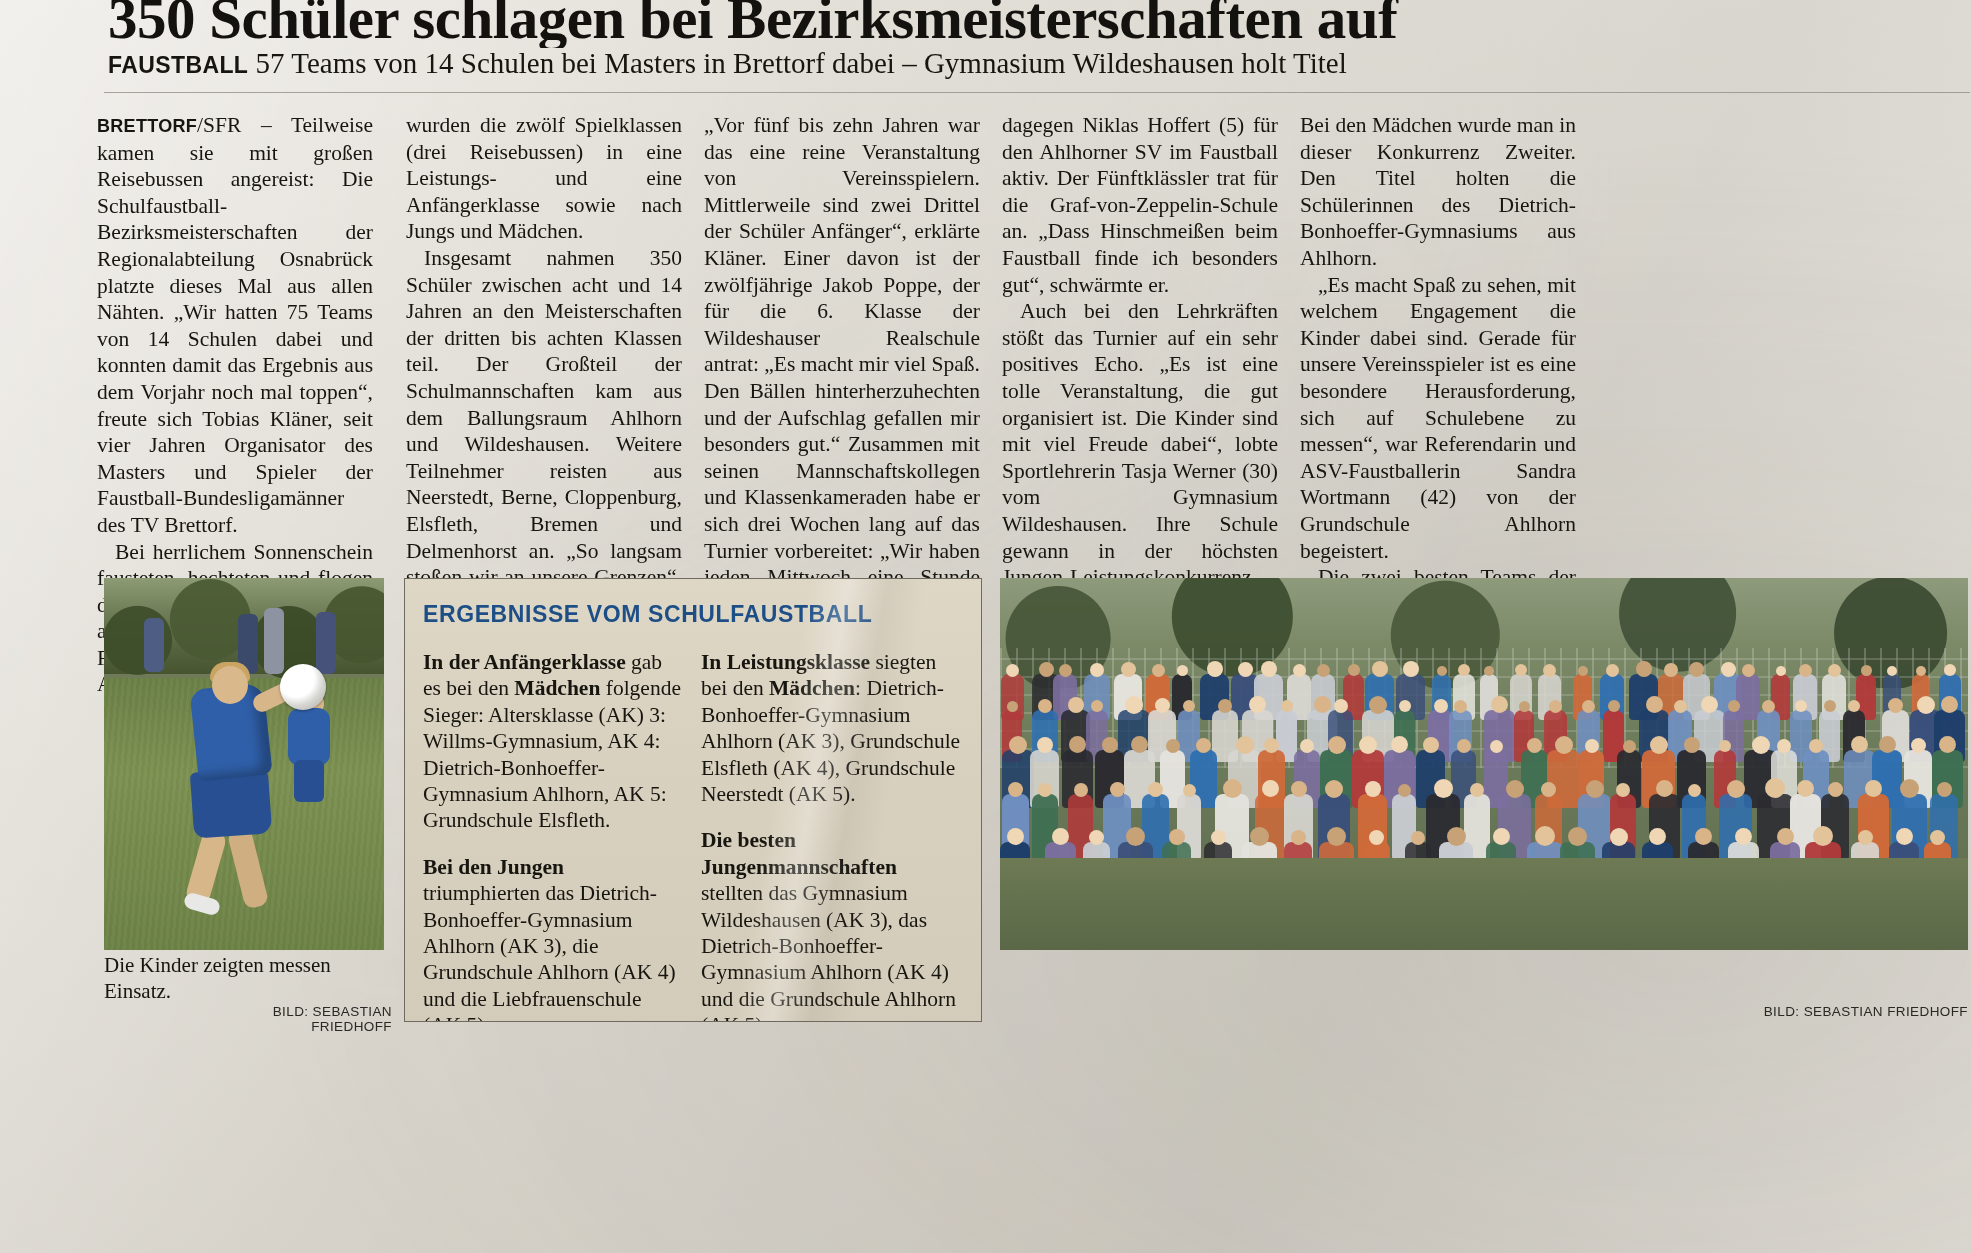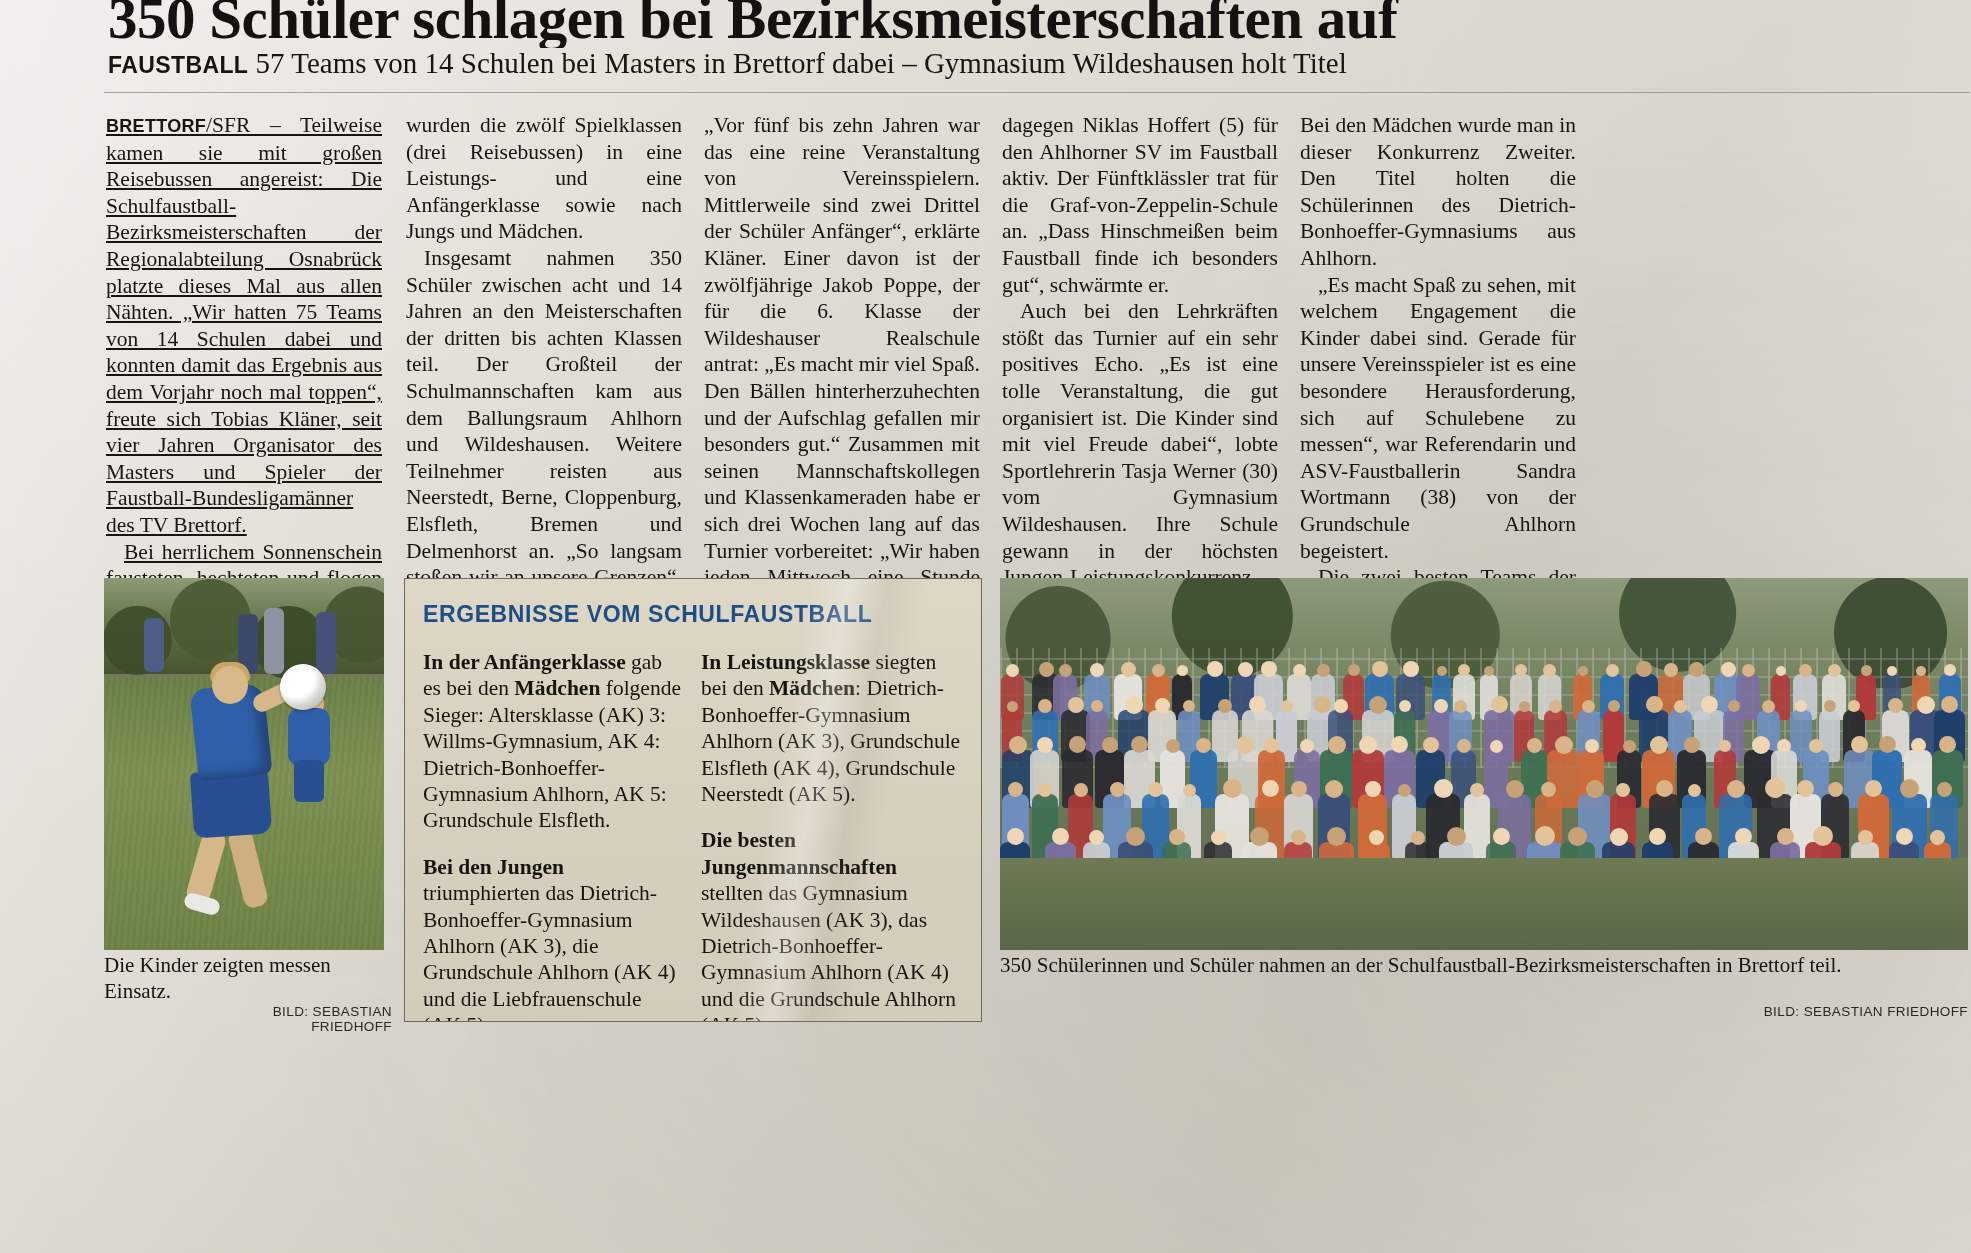--- a/index.html
+++ b/index.html
@@ -86,21 +86,21 @@
     color: #17150f;
   }
   .col p { margin: 0; text-indent: 18px; }
   .col p.first { text-indent: 0; }
   .col .dateline {
     font-family: "Liberation Sans", sans-serif;
     font-weight: bold;
     font-size: 18px;
     letter-spacing: .3px;
   }
-  #col1 { left: 106px; width: 276px; text-decoration: underline; }
+  #col1 { left: 97px; width: 276px; }
   #col2 { left: 406px; width: 276px; }
   #col3 { left: 704px; width: 276px; }
   #col4 { left: 1002px; width: 276px; }
   #col5 { left: 1300px; width: 276px; }
 
   
   .photo {
     position: absolute;
     overflow: hidden;
     background: #6f7a58;
@@ -304,21 +304,21 @@
     <p>Bereits seit einem Jahr ist</p>
   </div>
 
   <div class="col" id="col4">
     <p class="first">dagegen Niklas Hoffert (5) für den Ahlhorner SV im Faustball aktiv. Der Fünftklässler trat für die Graf-von-Zeppelin-Schule an. „Dass Hinschmeißen beim Faustball finde ich besonders gut“, schwärmte er.</p>
     <p>Auch bei den Lehrkräften stößt das Turnier auf ein sehr positives Echo. „Es ist eine tolle Veranstaltung, die gut organisiert ist. Die Kinder sind mit viel Freude dabei“, lobte Sportlehrerin Tasja Werner (30) vom Gymnasium Wildeshausen. Ihre Schule gewann in der höchsten Jungen-Leistungskonkurrenz der siebten und achten Klassen (13 bis 14 Jahre) den Bezirksmeistertitel.</p>
   </div>
 
   <div class="col" id="col5">
     <p class="first">Bei den Mädchen wurde man in dieser Konkurrenz Zweiter. Den Titel holten die Schülerinnen des Dietrich-Bonhoeffer-Gymnasiums aus Ahlhorn.</p>
-    <p>„Es macht Spaß zu sehen, mit welchem Engagement die Kinder dabei sind. Gerade für unsere Vereinsspieler ist es eine besondere Herausforderung, sich auf Schulebene zu messen“, war Referendarin und ASV-Faustballerin Sandra Wortmann (38) von der Grundschule Ahlhorn begeistert.</p>
+    <p>„Es macht Spaß zu sehen, mit welchem Engagement die Kinder dabei sind. Gerade für unsere Vereinsspieler ist es eine besondere Herausforderung, sich auf Schulebene zu messen“, war Referendarin und ASV-Faustballerin Sandra Wortmann (42) von der Grundschule Ahlhorn begeistert.</p>
     <p>Die zwei besten Teams der jeweiligen Spielklassen haben nun am 4. Juni in Heidkrug die Chance nach dem Landesmeistertitel zu greifen.</p>
   </div>
 
   <div class="photo" id="photo-left">
     <div class="pl-sky"></div>
     <div class="pl-trees"></div>
     <div class="pl-grass"></div>
     <div class="pl-far4"></div>
     <div class="pl-far1"></div>
     <div class="pl-far2"></div>
@@ -663,16 +663,15 @@
         <div class="p" style="left: 851px; top: 264px; width: 28px; height: 72px; background: rgb(217, 215, 210); opacity: 0.92;"></div>
         <div class="pcap" style="left: 858px; top: 252px; width: 15px; height: 15px; background: rgb(227, 195, 154);"></div>
         <div class="p" style="left: 889px; top: 264px; width: 30px; height: 72px; background: rgb(58, 79, 122); opacity: 0.97;"></div>
         <div class="pcap" style="left: 896px; top: 250px; width: 17px; height: 17px; background: rgb(239, 214, 180);"></div>
         <div class="p" style="left: 924px; top: 264px; width: 27px; height: 72px; background: rgb(207, 106, 58); opacity: 0.99;"></div>
         <div class="pcap" style="left: 930px; top: 252px; width: 15px; height: 15px; background: rgb(227, 195, 154);"></div>
       </div>
     <div class="pr-ground"></div>
   </div>
 
-  <div class="caption" id="cap-right">350 Schülerinnen und Schüler nahmen an der Schulfaustball-Bezirksmeisterschaften in Brettorf teil.</div>
   <div class="credit" id="credit-right">BILD: SEBASTIAN FRIEDHOFF</div>
 
 </div>
 
 </body></html>

